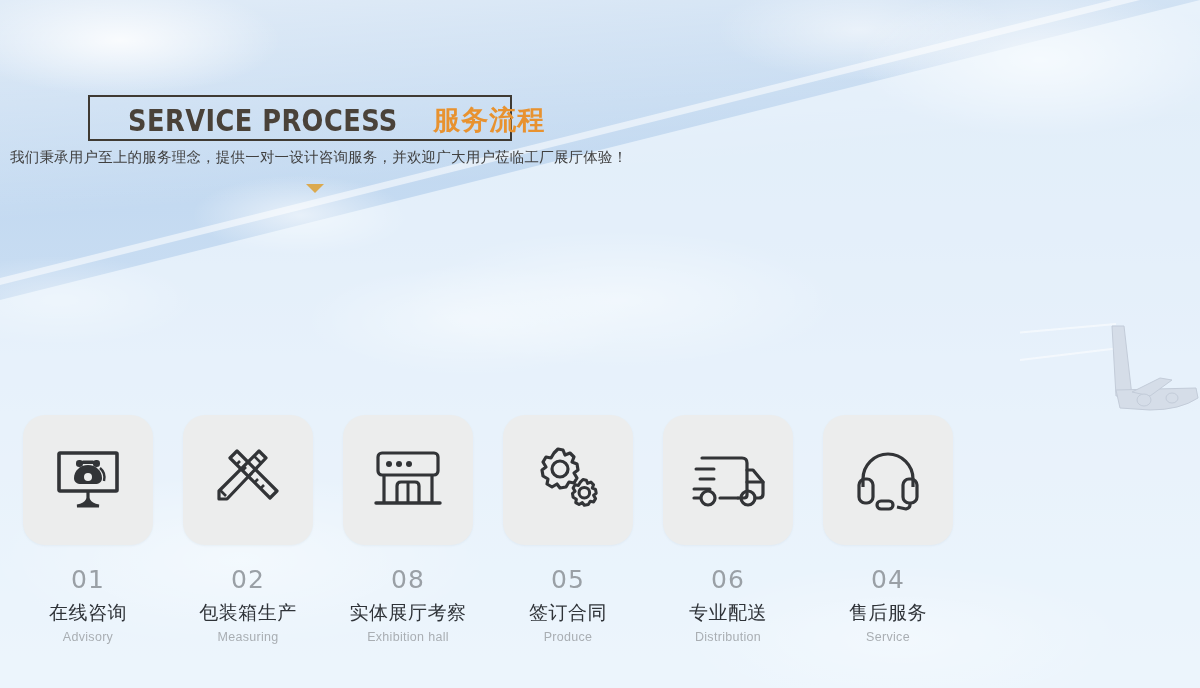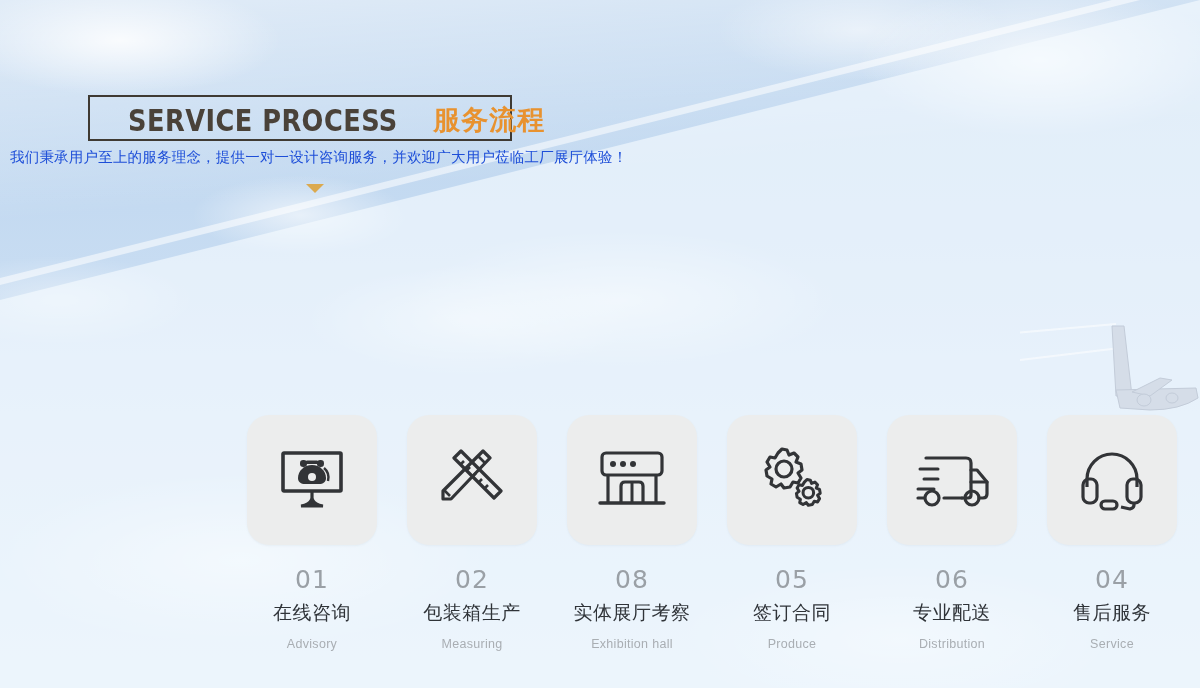--- a/index.html
+++ b/index.html
@@ -68,54 +68,54 @@
     color:#4a4239; font-stretch:condensed;
     transform:scaleX(.92); transform-origin:left center;
     white-space:nowrap;
   }
   .title-cn{
     font-size:27px; font-weight:bold; color:#e8922f;
     letter-spacing:1px; white-space:nowrap;
   }
   .subtitle{
     position:absolute; left:10px; top:148px;
-    font-size:14.5px; color:#1d4ed8; letter-spacing:.2px; white-space:nowrap;
+    font-size:14.5px; color:#404040; letter-spacing:.2px; white-space:nowrap;
   }
   .arrow-down{
     position:absolute; left:306px; top:184px;
     width:0; height:0;
     border-left:9px solid transparent;
     border-right:9px solid transparent;
     border-top:9px solid #dba94f;
   }
 
   
   .steps{
     position:absolute; left:0; top:415px; width:1200px;
-    display:flex; justify-content:flex-end;
+    display:flex; justify-content:flex-start;
     padding:0 8px;
   }
   .step{ width:160px; display:flex; flex-direction:column; align-items:center; }
   .card{
     width:130px; height:130px; border-radius:22px;
     background:#eceded;
     display:flex; align-items:center; justify-content:center;
     box-shadow:0 1px 2px rgba(120,135,150,.08);
   }
   .card svg{ display:block; }
   .num{
     margin-top:22px; font-size:25px; color:#9aa0a6;
     font-family:"DejaVu Sans",sans-serif; letter-spacing:1px; line-height:1;
   }
   .cn{
     margin-top:11px; font-size:19px; color:#2f3338; letter-spacing:.5px; line-height:1;
     white-space:nowrap;
   }
   .en{
-    margin-top:16px; font-size:12.5px; color:#a9aeb3; letter-spacing:.3px; line-height:1;
+    margin-top:9px; font-size:12.5px; color:#a9aeb3; letter-spacing:.3px; line-height:1;
     white-space:nowrap;
   }
 </style>
 </head>
 <body>
 
 <div id="stage">
 
   <div class="sky-base"></div>
   <div class="clouds"></div>

